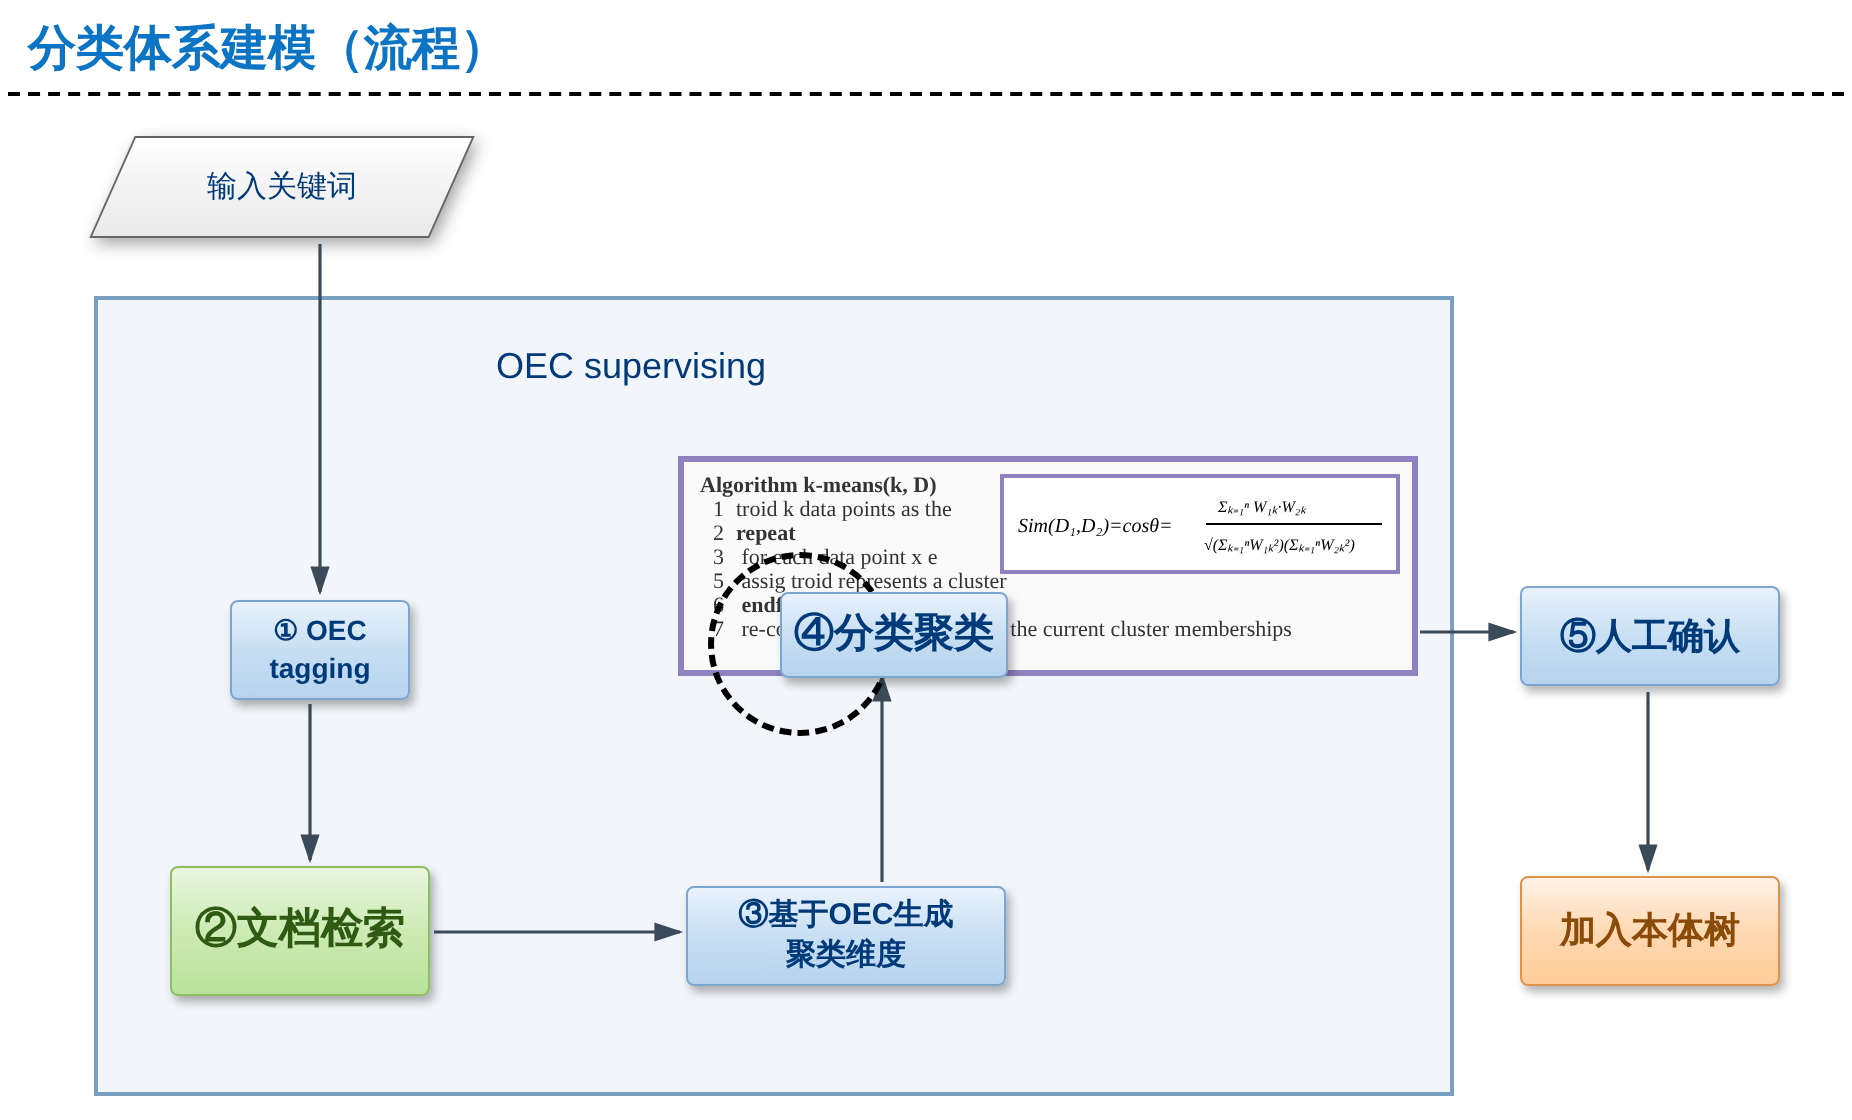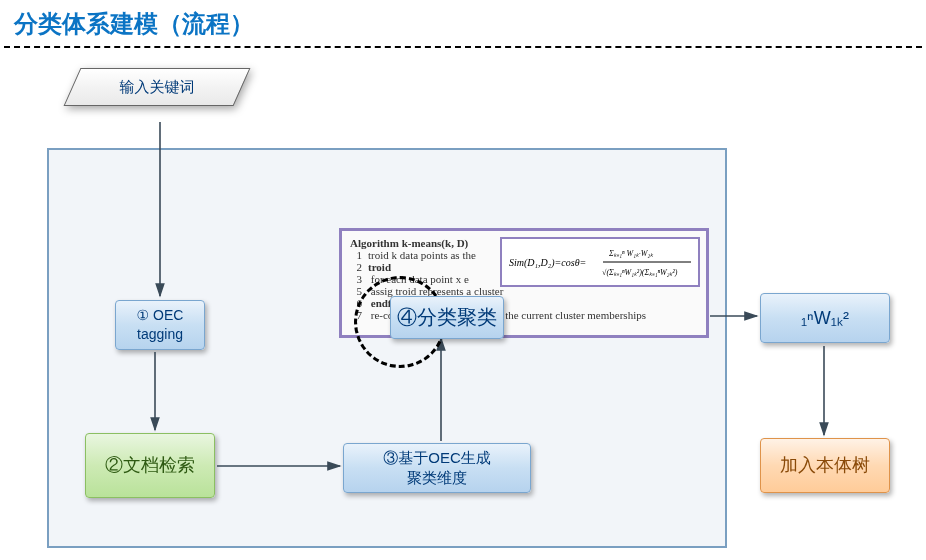--- a/index.html
+++ b/index.html
@@ -2,21 +2,21 @@
 <html><head>
 <meta charset="utf-8">
 <style>
   * { box-sizing: border-box; margin: 0; padding: 0; }
   body { width: 926px; height: 560px; background: #fff; font-family: "Microsoft YaHei", Arial, sans-serif; position: relative; }
   .title { color: #0b74c4; font-size: 24px; font-weight: bold; padding: 8px 0 6px 14px; font-family: Liberation Mono, monospace; }
   .dashline { border-top: 2px dashed #000; margin: 0 4px 0 4px; }
   .canvas { position: relative; width: 100%; height: 510px; }
 
   .parallelogram {
-    position: absolute; left: 72px; top: 20px; width: 170px; height: 38px;
+    position: absolute; left: 56px; top: 20px; width: 170px; height: 51px;
     filter: drop-shadow(2px 3px 4px rgba(0,0,0,.35));
   }
   .parallelogram .shape {
     width: 100%; height: 100%;
     background: linear-gradient(#fff,#f3f3f3,#e9e9e9);
     border: 1px solid #666;
     transform: skewX(-24deg);
   }
   .parallelogram .txt {
     position: absolute; inset: 0; display: flex; align-items: center; justify-content: center;
@@ -26,38 +26,38 @@
   .zone {
     position: absolute; left: 47px; top: 100px; width: 680px; height: 400px;
     border: 2px solid #7a9fc1; background: rgba(123,158,193,0.10);
   }
   .zone-title {
     position: absolute; left: 248px; top: 125px; color: #003a78; font-size: 18px;
   }
 
   .box {
     position: absolute; border-radius: 4px; display: flex; align-items: center; justify-content: center;
-    text-align: center; line-height: 1.35; box-shadow: 2px 3px 5px rgba(0,0,0,.3);
+    text-align: center; line-height: 1.35; box-shadow: 2px 3px 5px rgba(0,0,0,.3); font-weight: bold;
   }
   .box-blue {
     background: linear-gradient(#e9f2fb,#c8dff3,#b6d3ee);
     border: 1px solid #7aa6cf; color: #003a78;
   }
   .box-green {
     background: linear-gradient(#e9f6e0,#cdeab4,#b9e29a);
-    border: 1px solid #8bbf62; color: #2e5a12; font-size: 18px;
+    border: 1px solid #8bbf62; color: #2e5a12; font-size: 21px;
   }
   .box-orange {
     background: linear-gradient(#fff2e6,#ffd9b3,#ffcc99);
     border: 1px solid #df934a; color: #8a4a08; font-size: 18px;
   }
 
   .b-tag   { left: 115px; top: 252px; width: 90px;  height: 50px; font-size: 14px; }
   .b-search{ left: 85px;  top: 385px; width: 130px; height: 65px; }
-  .b-dim   { left: 343px; top: 395px; width: 188px; height: 50px; font-size: 15px; }
+  .b-dim   { left: 343px; top: 395px; width: 160px; height: 50px; font-size: 15px; }
   .b-clust { left: 390px; top: 248px; width: 114px; height: 43px; font-size: 20px; z-index: 3; text-align: center; }
   .b-conf  { left: 760px; top: 245px; width: 130px; height: 50px; font-size: 18px; }
   .b-tree  { left: 760px; top: 390px; width: 130px; height: 55px; justify-content: center; }
 
   .algo-frame {
     position: absolute; left: 339px; top: 180px; width: 370px; height: 110px;
     border: 3px solid #8f80bf; background: #fafafa; z-index: 1; padding: 6px 8px;
     font-family: "Times New Roman", serif; font-size: 11px; color: #333;
   }
   .algo-frame .ln { white-space: nowrap; }
@@ -78,20 +78,21 @@
 </style>
 </head>
 <body>
 
 <div class="title">分类体系建模（流程）</div>
 <div class="dashline"></div>
 
 <div class="canvas">
 
   <div class="zone"></div>
+  <div class="zone-title">OEC supervising</div>
 
   <div class="parallelogram">
     <div class="shape"></div>
     <div class="txt">输入关键词</div>
   </div>
 
   <div class="box box-blue b-tag">
     <span style="white-space:pre-line">① OEC
 tagging</span>
   </div>
@@ -99,30 +100,30 @@
     <span>②文档检索</span>
   </div>
   <div class="box box-blue b-dim">
     <span style="white-space:pre-line">③基于OEC生成
 聚类维度</span>
   </div>
   <div class="box box-blue b-clust">
     <span>④分类聚类</span>
   </div>
   <div class="box box-blue b-conf">
-    <span>₁ⁿW₁ₖ²</span>
+    <span>⑤人工确认</span>
   </div>
   <div class="box box-orange b-tree">
     <span>加入本体树</span>
   </div>
 
   <div class="algo-frame">
     <div class="ln"><b>Algorithm k-means(k, D)</b></div>
     <div class="ln"><span class="num">1</span><span>troid k data points as the</span></div>
-    <div class="ln"><span class="num">2</span><b>troid</b></div>
+    <div class="ln"><span class="num">2</span><b>repeat</b></div>
     <div class="ln"><span class="num">3</span><span>  for each data point x e</span></div>
     <div class="ln"><span class="num">5</span><span>    assig                                                 troid represents a cluster</span></div>
     <div class="ln"><span class="num">6</span><b>  endfor</b></div>
     <div class="ln"><span class="num">7</span><span>  re-compute the centroid using the current cluster memberships</span></div>
 
     <div class="formula-box" title="Sim(D_1,D_2)=cos\theta=\frac{\sum_{k=1}^{n}W_{1k}\cdot W_{2k}}{\sqrt{(\sum_{k=1}^{n}W_{1k}^2)(\sum_{k=1}^{n}W_{2k}^2)}}">
       <svg viewBox="0 0 190 40">
         <text x="4" y="24" font-family="Times New Roman" font-size="10" font-style="italic">Sim(D₁,D₂)=cosθ=</text>
         <text x="104" y="14" font-family="Times New Roman" font-size="8" font-style="italic">Σₖ₌₁ⁿ W₁ₖ·W₂ₖ</text>
         <line x1="98" y1="20" x2="186" y2="20" stroke="#000"></line>

